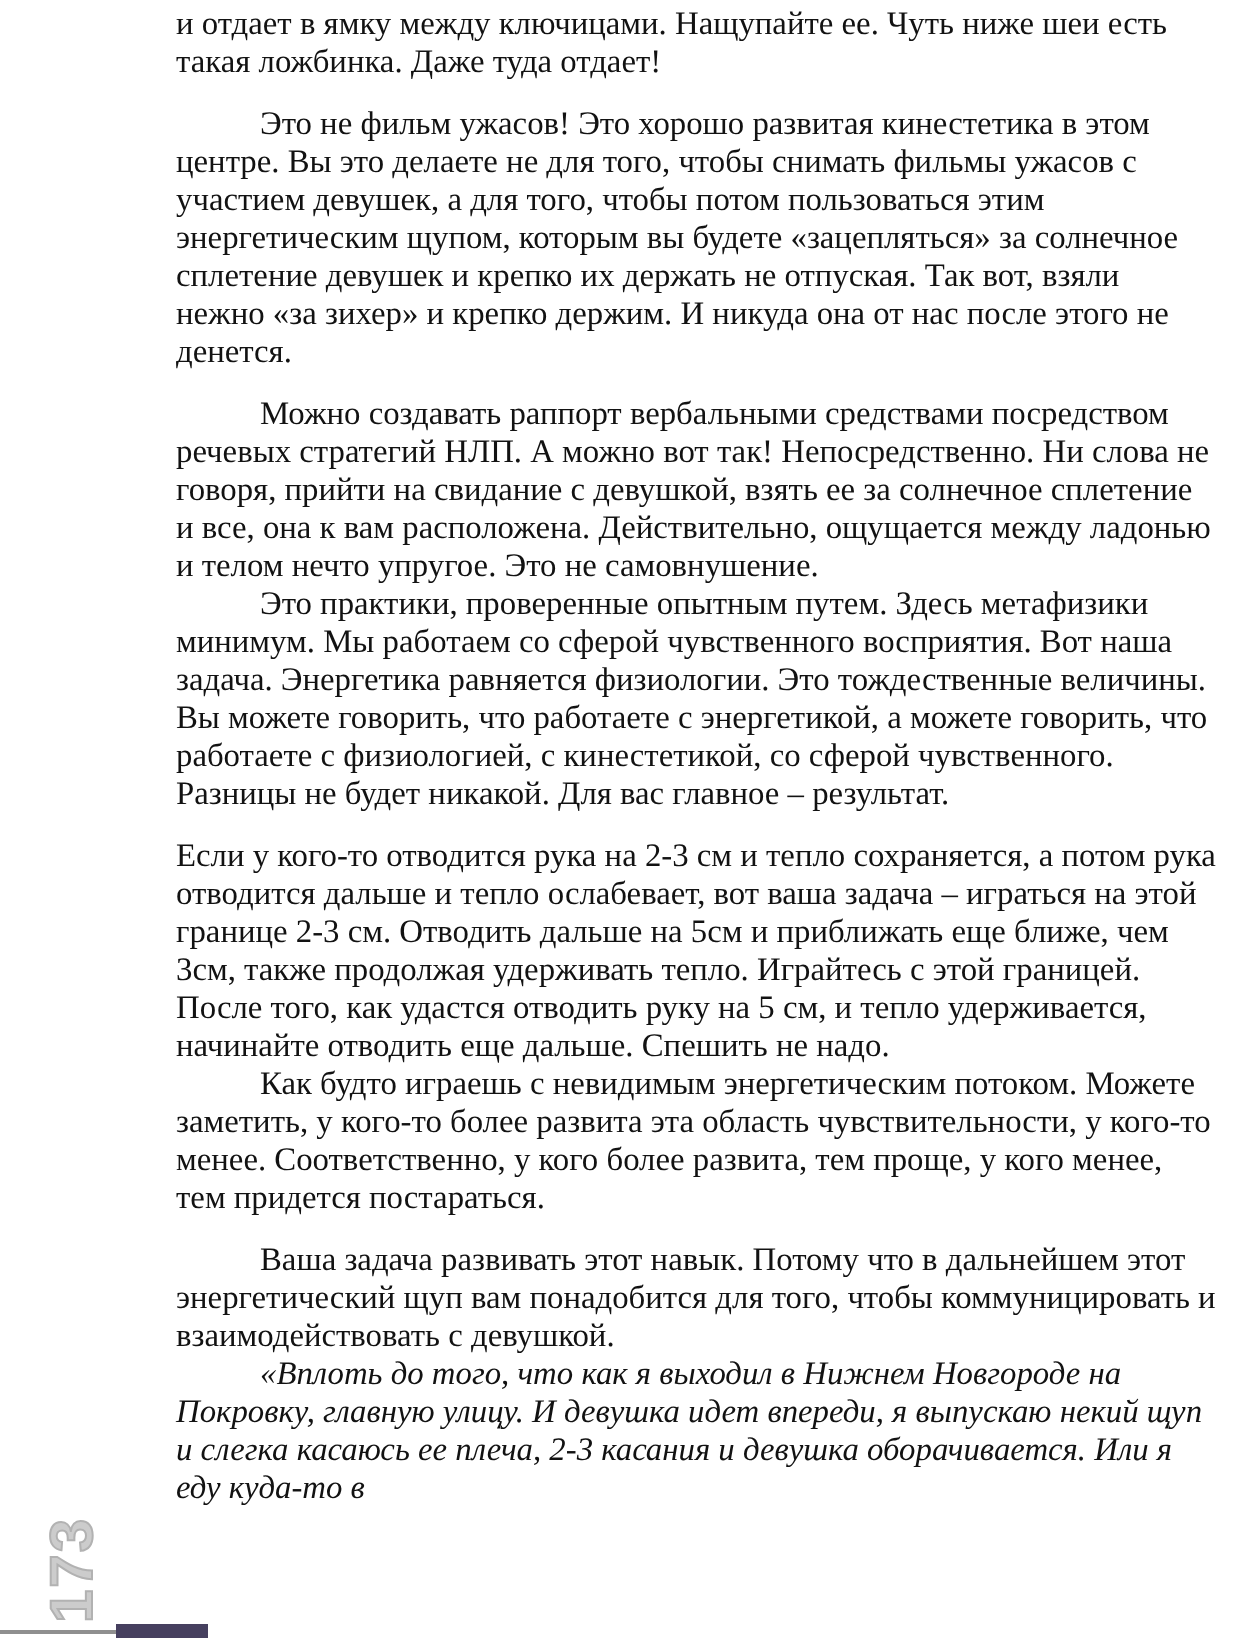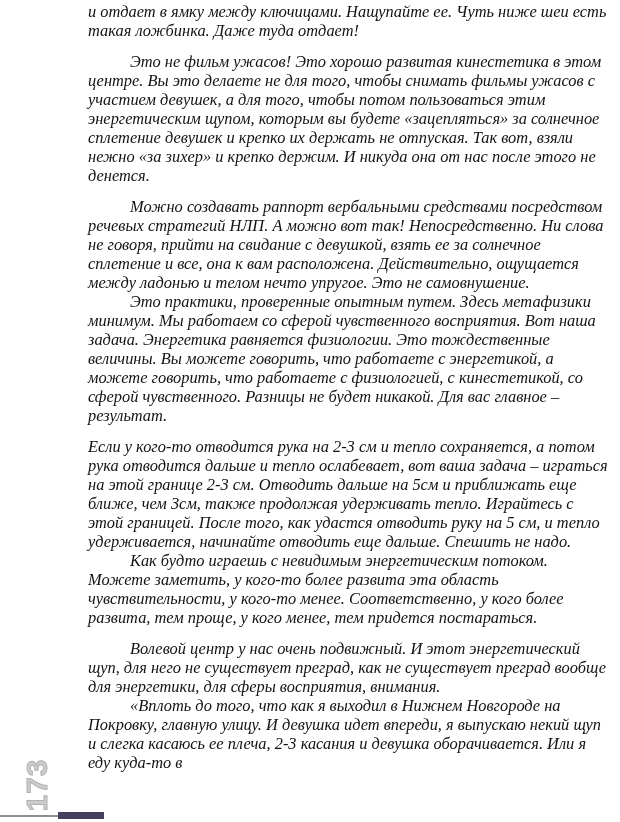--- a/index.html
+++ b/index.html
@@ -21,21 +21,20 @@
     top: 2px;
     width: 520px;
     font-size: 16.4px;
     line-height: 19px;
     text-align: left;
     color: #121212;
   }
   .para {
     margin: 0;
     padding: 0;
-    font-style: italic;
   }
   .para.indent { text-indent: 42px; }
   .para.gap    { margin-bottom: 12px; }
   .para.italic { font-style: italic; }
   .page-number {
     position: absolute;
     left: 37px;
     top: 785px;
     transform: translate(-50%, -50%) rotate(-90deg);
     font-family: "Liberation Sans", sans-serif;
@@ -67,19 +66,19 @@
 <body>
 
 <div class="page" style="background: rgb(255, 255, 255);">
   <div class="text-column" id="text-column" style="color: rgb(18, 18, 18);">
       <p class="para gap">и отдает в ямку между ключицами. Нащупайте ее. Чуть ниже шеи есть такая ложбинка. Даже туда отдает!</p>
       <p class="para indent gap">Это не фильм ужасов! Это хорошо развитая кинестетика в этом центре. Вы это делаете не для того, чтобы снимать фильмы ужасов с участием девушек, а для того, чтобы потом пользоваться этим энергетическим щупом, которым вы будете «зацепляться» за солнечное сплетение девушек и крепко их держать не отпуская. Так вот, взяли нежно «за зихер» и крепко держим. И никуда она от нас после этого не денется.</p>
       <p class="para indent">Можно создавать раппорт вербальными средствами посредством речевых стратегий НЛП. А можно вот так! Непосредственно. Ни слова не говоря, прийти на свидание с девушкой, взять ее за солнечное сплетение и все, она к вам расположена. Действительно, ощущается между ладонью и телом нечто упругое. Это не самовнушение.</p>
       <p class="para indent gap">Это практики, проверенные опытным путем. Здесь метафизики минимум. Мы работаем со сферой чувственного восприятия. Вот наша задача. Энергетика равняется физиологии. Это тождественные величины. Вы можете говорить, что работаете с энергетикой, а можете говорить, что работаете с физиологией, с кинестетикой, со сферой чувственного. Разницы не будет никакой. Для вас главное – результат.</p>
       <p class="para">Если у кого-то отводится рука на 2-3 см и тепло сохраняется, а потом рука отводится дальше и тепло ослабевает, вот ваша задача – играться на этой границе 2-3 см. Отводить дальше на 5см и приближать еще ближе, чем 3см, также продолжая удерживать тепло. Играйтесь с этой границей. После того, как удастся отводить руку на 5 см, и тепло удерживается, начинайте отводить еще дальше. Спешить не надо.</p>
       <p class="para indent gap">Как будто играешь с невидимым энергетическим потоком. Можете заметить, у кого-то более развита эта область чувствительности, у кого-то менее. Соответственно, у кого более развита, тем проще, у кого менее, тем придется постараться.</p>
-      <p class="para indent">Волевой центр у нас очень подвижный. И этот энергетический щуп, для него не существует преград, как не существует преград вообще для энергетики, для сферы восприятия, внимания.</p>
+      <p class="para indent">Ваша задача развивать этот навык. Потому что в дальнейшем этот энергетический щуп вам понадобится для того, чтобы коммуницировать и взаимодействовать с девушкой.</p>
       <p class="para indent italic">«Вплоть до того, что как я выходил в Нижнем Новгороде на Покровку, главную улицу. И девушка идет впереди, я выпускаю некий щуп и слегка касаюсь ее плеча, 2-3 касания и девушка оборачивается. Или я еду куда-то в</p>
     </div>
   <div class="page-number" style="color: rgb(204, 204, 204);">173</div>
   <div class="footer-line" style="background: rgb(143, 143, 143);"></div>
   <div class="footer-bar" style="background: rgb(70, 64, 95);"></div>
 </div>
 
 </body></html>

